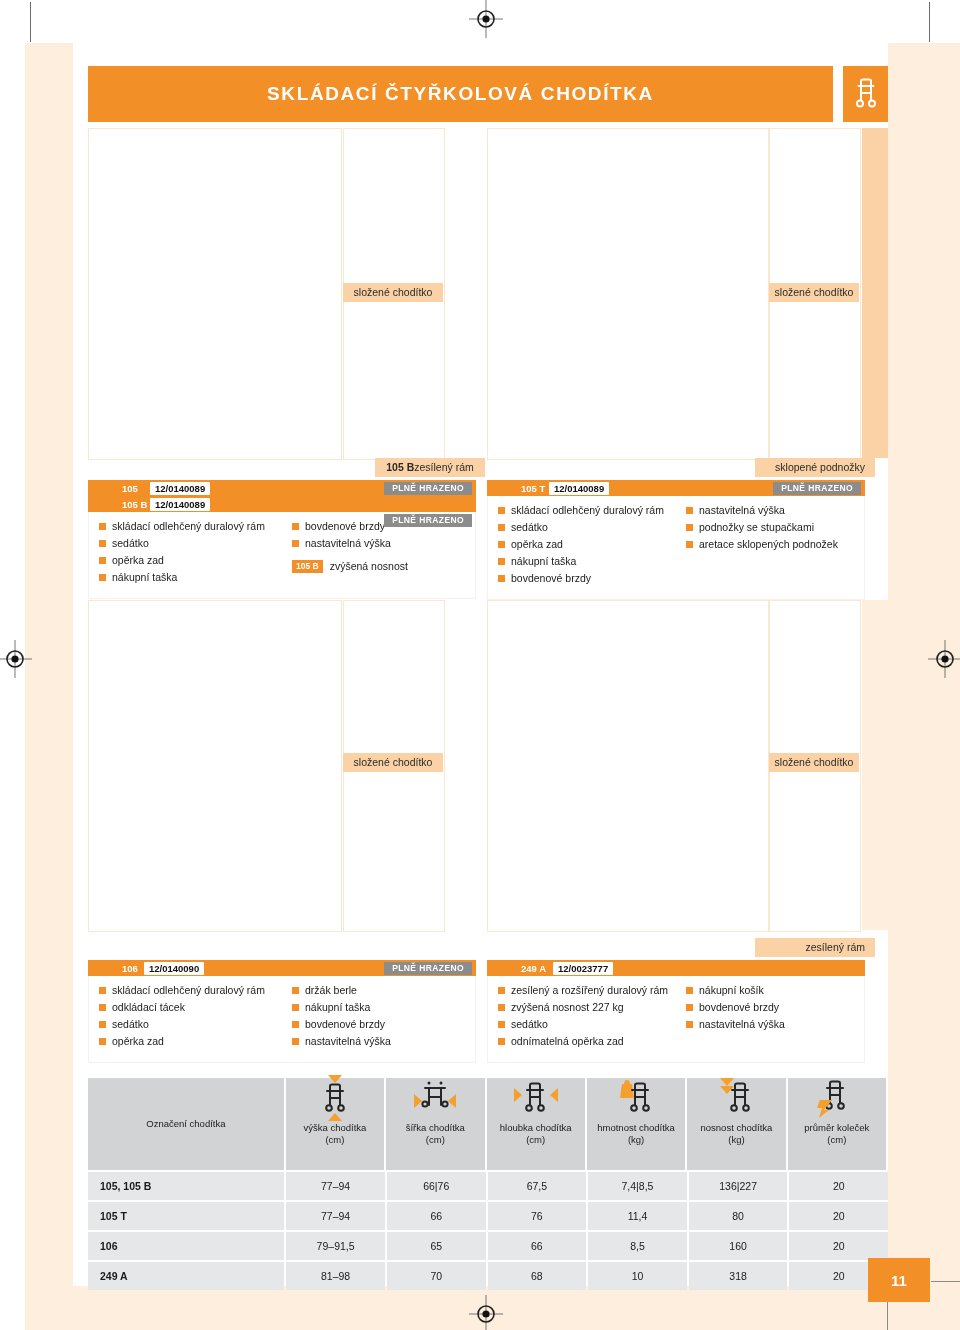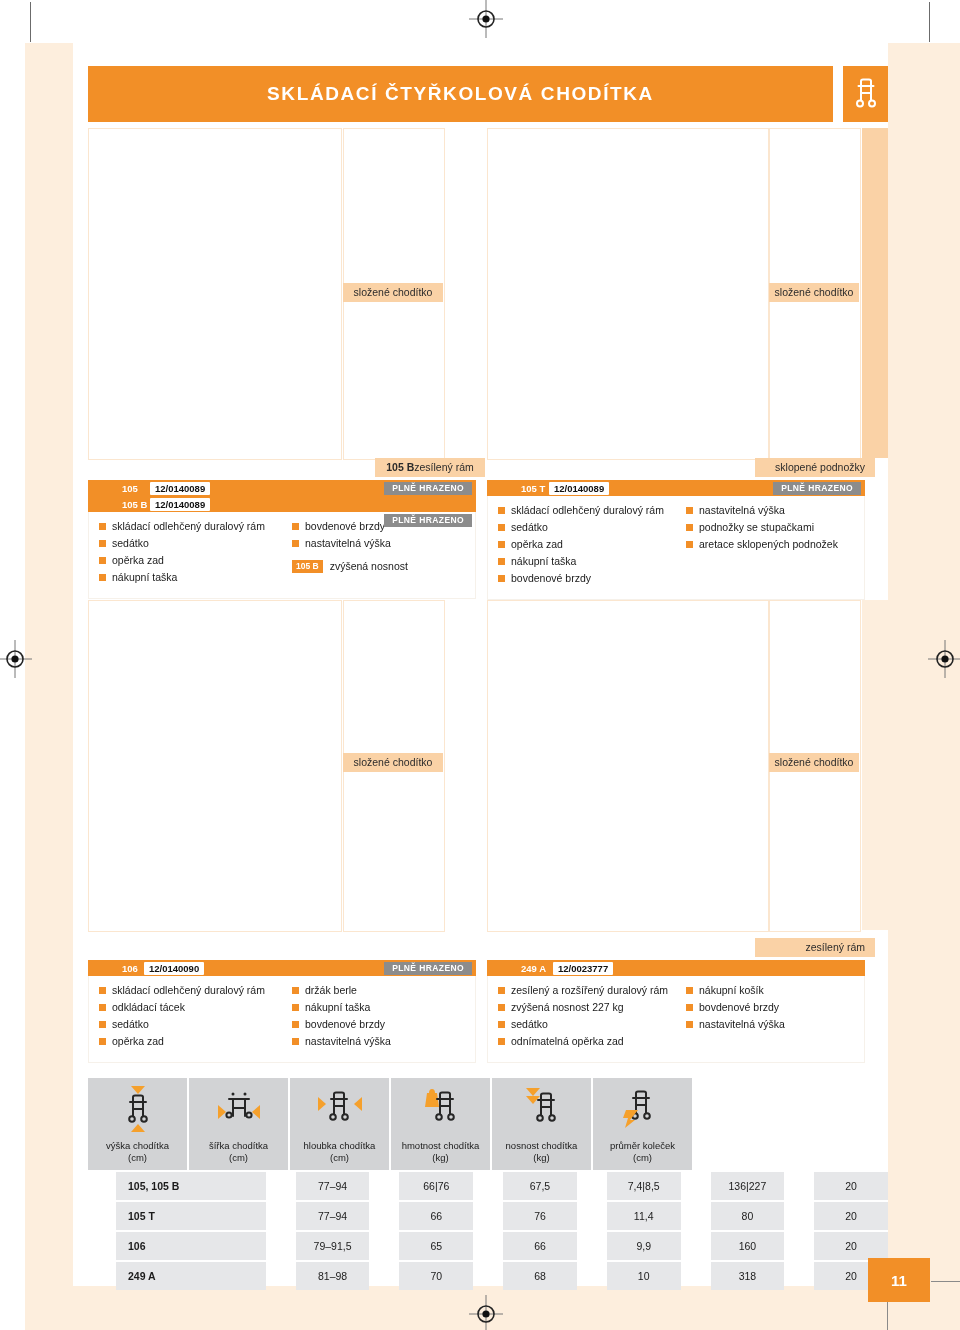--- a/index.html
+++ b/index.html
@@ -116,33 +116,33 @@
   }
 
   
   .spec{
     position:absolute;left:88px;top:1078px;width:800px;
   }
   .spec-head{display:flex;}
   .spec-head .cell{
     background:#d2d3d5;height:92px;margin-right:2px;
     display:flex;flex-direction:column;align-items:center;justify-content:flex-end;
-    padding-bottom:6px;box-sizing:border-box;
+    padding-bottom:24px;box-sizing:border-box;
   }
   .spec-head .cell:last-child{margin-right:2px;}
   .c0{width:197px;}
   .c{width:99px;}
   .spec-head .c0{justify-content:center;padding-bottom:0;}
   .hdr-label{font-size:9.5px;color:#1b1b1b;text-align:center;line-height:12px;}
   .hdr-icon{flex:1;display:flex;align-items:center;justify-content:center;}
   .spec-row{display:flex;margin-top:2px;}
   .spec-row .cell{
     background:#e6e7e9;height:28px;margin-right:2px;
     display:flex;align-items:center;justify-content:center;
-    font-size:10.5px;color:#1b1b1b;box-sizing:border-box;margin-left:28px;
+    font-size:10.5px;color:#1b1b1b;box-sizing:border-box;
   }
   .spec-row .cell:last-child{margin-right:0;}
   .spec-row .c0{justify-content:flex-start;padding-left:12px;font-weight:bold;}
 
   
   .pagenum{
     position:absolute;left:868px;top:1258px;width:62px;height:44px;
     background:#f28f27;color:#ffffff;font-weight:bold;font-size:15px;
     display:flex;align-items:center;justify-content:center;
   }
@@ -417,20 +417,23 @@
           <span class="bullet"></span>
           <span>nastavitelná výška</span>
         </div>
     </div>
   </div>
 </div>
 
 <div class="spec">
 
   <div class="spec-head">
+    <div class="cell c0">
+      <span class="hdr-label">Označení chodítka</span>
+    </div>
 
     <div class="cell c">
       <div class="hdr-icon">
         <svg width="42" height="48" viewBox="0 0 42 48">
           <polygon points="14,1 28,1 21,9" fill="#f5a02c"></polygon>
           <polygon points="14,47 28,47 21,39" fill="#f5a02c"></polygon>
           <g stroke="#262626" stroke-width="2" fill="none" stroke-linecap="round">
             <path d="M16 15 L16 12 Q16 10.5 18 10.5 L24 10.5 Q26 10.5 26 12 L26 15"></path>
             <line x1="13" y1="17" x2="29" y2="17"></line>
             <line x1="16" y1="15" x2="16" y2="31"></line>
@@ -563,21 +566,21 @@
     <div class="cell c">11,4</div>
     <div class="cell c">80</div>
     <div class="cell c">20</div>
   </div>
 
   <div class="spec-row">
     <div class="cell c0">106</div>
     <div class="cell c">79–91,5</div>
     <div class="cell c">65</div>
     <div class="cell c">66</div>
-    <div class="cell c">9,9</div>
+    <div class="cell c">8,5</div>
     <div class="cell c">160</div>
     <div class="cell c">20</div>
   </div>
 
   <div class="spec-row">
     <div class="cell c0">249 A</div>
     <div class="cell c">81–98</div>
     <div class="cell c">70</div>
     <div class="cell c">68</div>
     <div class="cell c">10</div>

